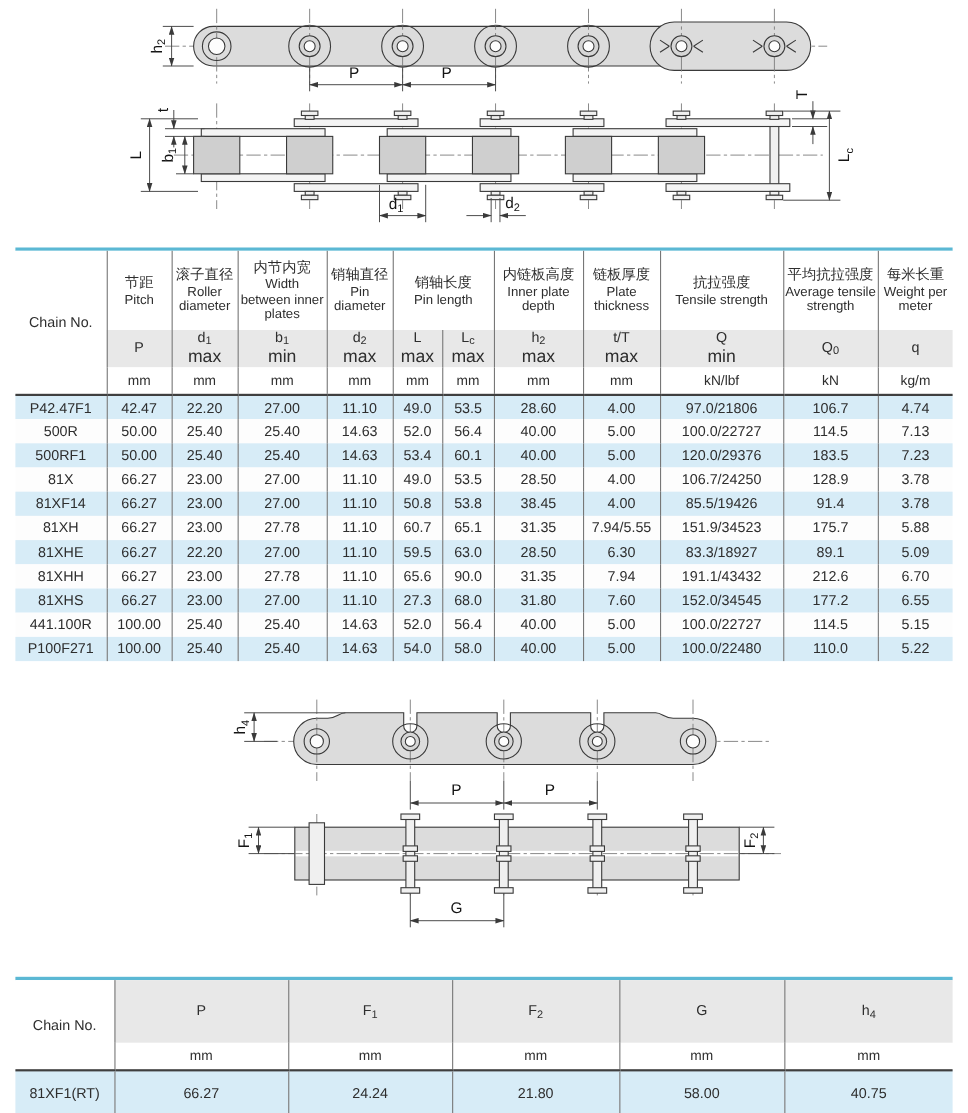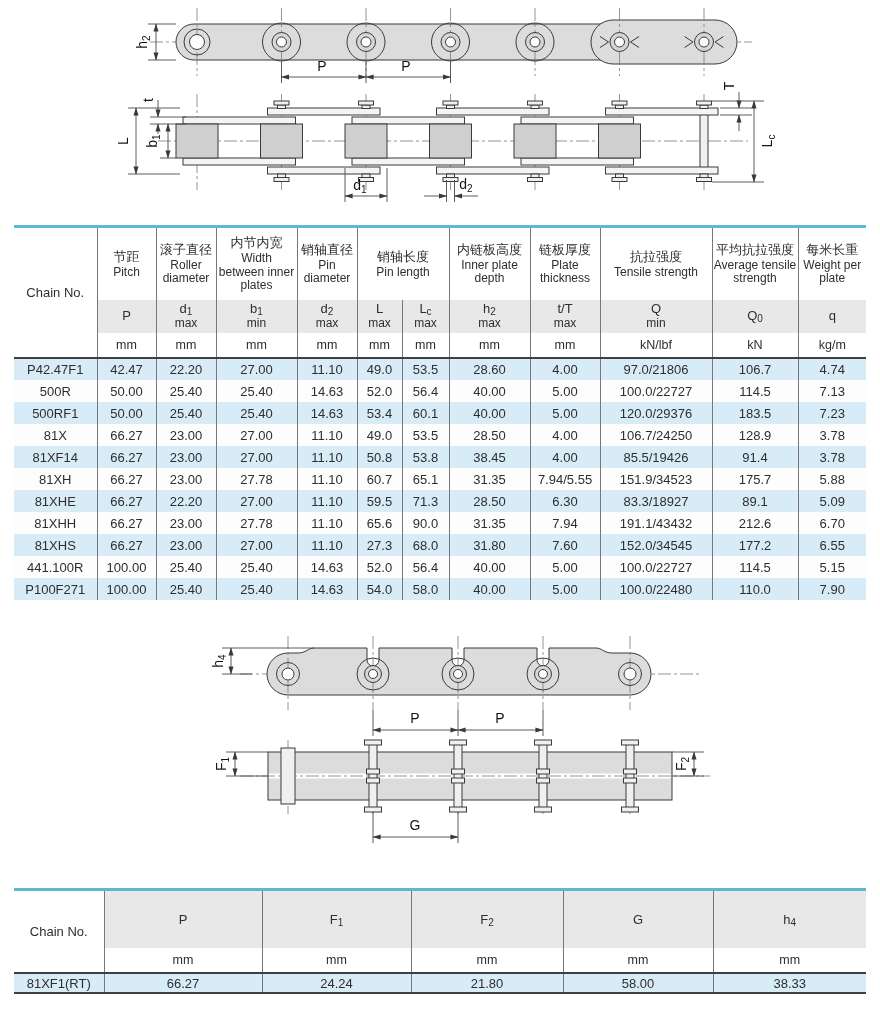--- a/index.html
+++ b/index.html
@@ -17,26 +17,26 @@
   
   .r1 th{height:72px;background:#fff;font-size:13px;line-height:1.22}
   .r1 .zh{font-size:13px}
   .r1 .en{font-size:12px;line-height:1.15;margin-top:1px}
   .r2 td{height:33px;background:#e8e8e8;font-size:13px;line-height:1.1}
   .r3 td{height:25px;background:#fff;font-size:12.5px;border-bottom:2px solid #3f3f3f}
   th.chain{background:#fff;font-size:13px;border-bottom:2px solid #3f3f3f}
   tbody td{height:22px;font-size:13px;background:#fdfdfd}
   tbody tr:nth-child(odd) td{background:#d7ecf7}
   .ssub{font-size:10px;vertical-align:-2px}
-  .lim{font-size:12px}
+  .lim{font-size:16px}
   
   .r1b td{height:57px;background:#e8e8e8;font-size:13px}
   .r1b th.chain2{background:#fff;font-size:13px;border-bottom:2px solid #3f3f3f}
   .r3b td{height:25px;background:#fff;font-size:12.5px;border-bottom:2px solid #3f3f3f}
-  .datab td{height:20px;font-size:13px;background:#d7ecf7;border-bottom:2px solid #3f3f3f}
+  .datab td{height:40px;font-size:13px;background:#d7ecf7;border-bottom:2px solid #3f3f3f}
   
   .outline{fill:#dcdcdc;stroke:#3a3a3a;stroke-width:1}
   .thin{fill:none;stroke:#3a3a3a;stroke-width:1}
   .holew{fill:#fdfdfd;stroke:#3a3a3a;stroke-width:1}
   .holeg{fill:#d6d6d6;stroke:#3a3a3a;stroke-width:1}
   .plate{fill:#f4f4f4;stroke:#3a3a3a;stroke-width:1}
   .roller{fill:#cfcfcf;stroke:#3a3a3a;stroke-width:1}
   .capw{fill:#f0f0f0;stroke:#3a3a3a;stroke-width:1}
   .cl{stroke:#7a7a7a;stroke-width:0.8;stroke-dasharray:13 3 3 3;fill:none}
   .ext,.diml{stroke:#4a4a4a;stroke-width:0.9;fill:none}
@@ -254,21 +254,21 @@
           <th>
               <div class="zh">抗拉强度</div>
               <div class="en">Tensile strength</div>
             </th>
           <th>
               <div class="zh">平均抗拉强度</div>
               <div class="en">Average tensile strength</div>
             </th>
           <th>
               <div class="zh">每米长重</div>
-              <div class="en">Weight per plate</div>
+              <div class="en">Weight per meter</div>
             </th>
         </tr>
         <tr class="r2">
           <td><span class="sym">P</span><span class="ssub"></span><div class="lim"></div></td>
           <td><span class="sym">d</span><span class="ssub">1</span><div class="lim">max</div></td>
           <td><span class="sym">b</span><span class="ssub">1</span><div class="lim">min</div></td>
           <td><span class="sym">d</span><span class="ssub">2</span><div class="lim">max</div></td>
           <td><span class="sym">L</span><span class="ssub"></span><div class="lim">max</div></td>
           <td><span class="sym">L</span><span class="ssub">c</span><div class="lim">max</div></td>
           <td><span class="sym">h</span><span class="ssub">2</span><div class="lim">max</div></td>
@@ -376,21 +376,21 @@
             <td>175.7</td>
             <td>5.88</td>
           </tr>
           <tr>
             <td>81XHE</td>
             <td>66.27</td>
             <td>22.20</td>
             <td>27.00</td>
             <td>11.10</td>
             <td>59.5</td>
-            <td>71.3</td>
+            <td>63.0</td>
             <td>28.50</td>
             <td>6.30</td>
             <td>83.3/18927</td>
             <td>89.1</td>
             <td>5.09</td>
           </tr>
           <tr>
             <td>81XHH</td>
             <td>66.27</td>
             <td>23.00</td>
@@ -437,21 +437,21 @@
             <td>100.00</td>
             <td>25.40</td>
             <td>25.40</td>
             <td>14.63</td>
             <td>54.0</td>
             <td>58.0</td>
             <td>40.00</td>
             <td>5.00</td>
             <td>100.0/22480</td>
             <td>110.0</td>
-            <td>7.90</td>
+            <td>5.22</td>
           </tr>
       </tbody>
     </table>
   </div>
 
   <svg id="drawing2" class="drawing" width="880" height="250" viewBox="0 0 880 250">
     <defs>
       <marker id="ah2" viewBox="0 0 8 5" refX="7.5" refY="2.5" markerWidth="9" markerHeight="6" orient="auto-start-reverse">
         <path d="M0,0 L8,2.5 L0,5 z" fill="#3a3a3a"></path>
       </marker>
@@ -567,19 +567,19 @@
           <td>mm</td>
         </tr>
       </thead>
       <tbody>
         <tr class="datab">
           <td>81XF1(RT)</td>
           <td>66.27</td>
           <td>24.24</td>
           <td>21.80</td>
           <td>58.00</td>
-          <td>38.33</td>
+          <td>40.75</td>
         </tr>
       </tbody>
     </table>
   </div>
 
 </div>
 
 </body></html>

